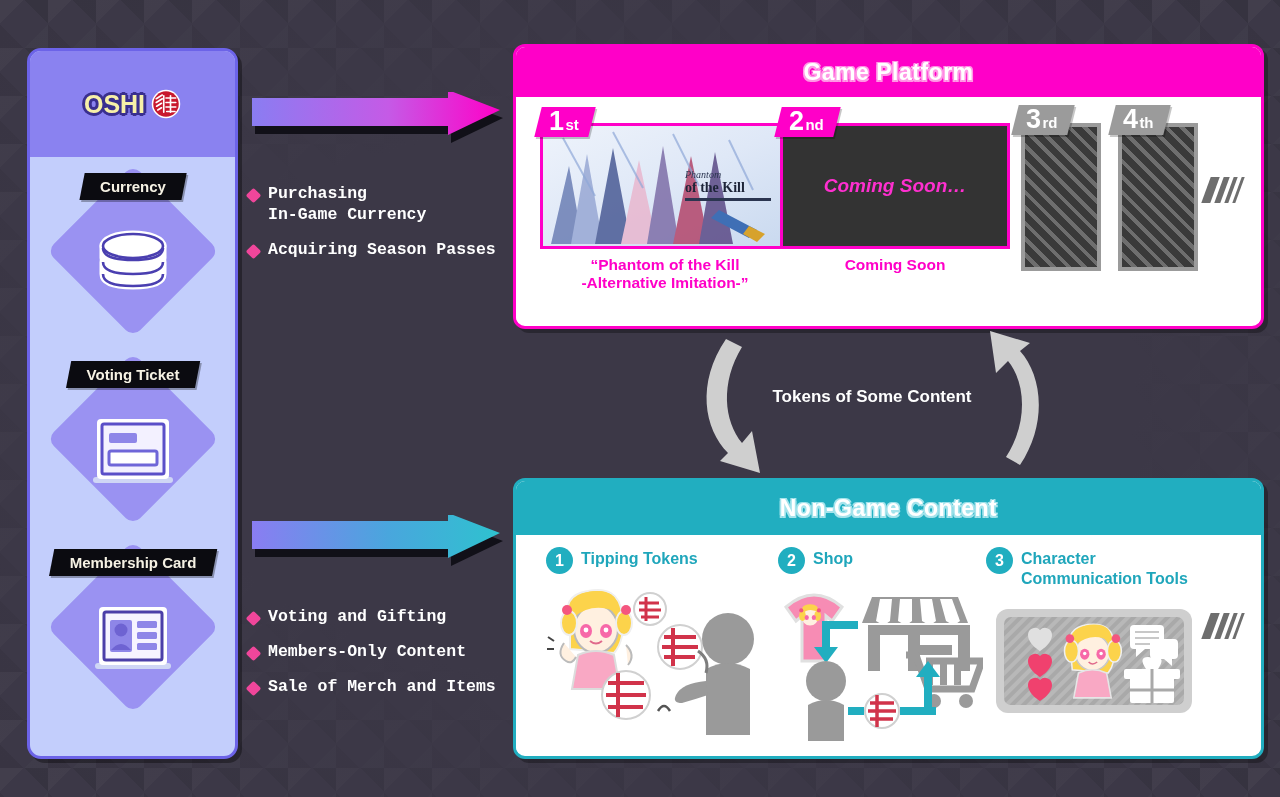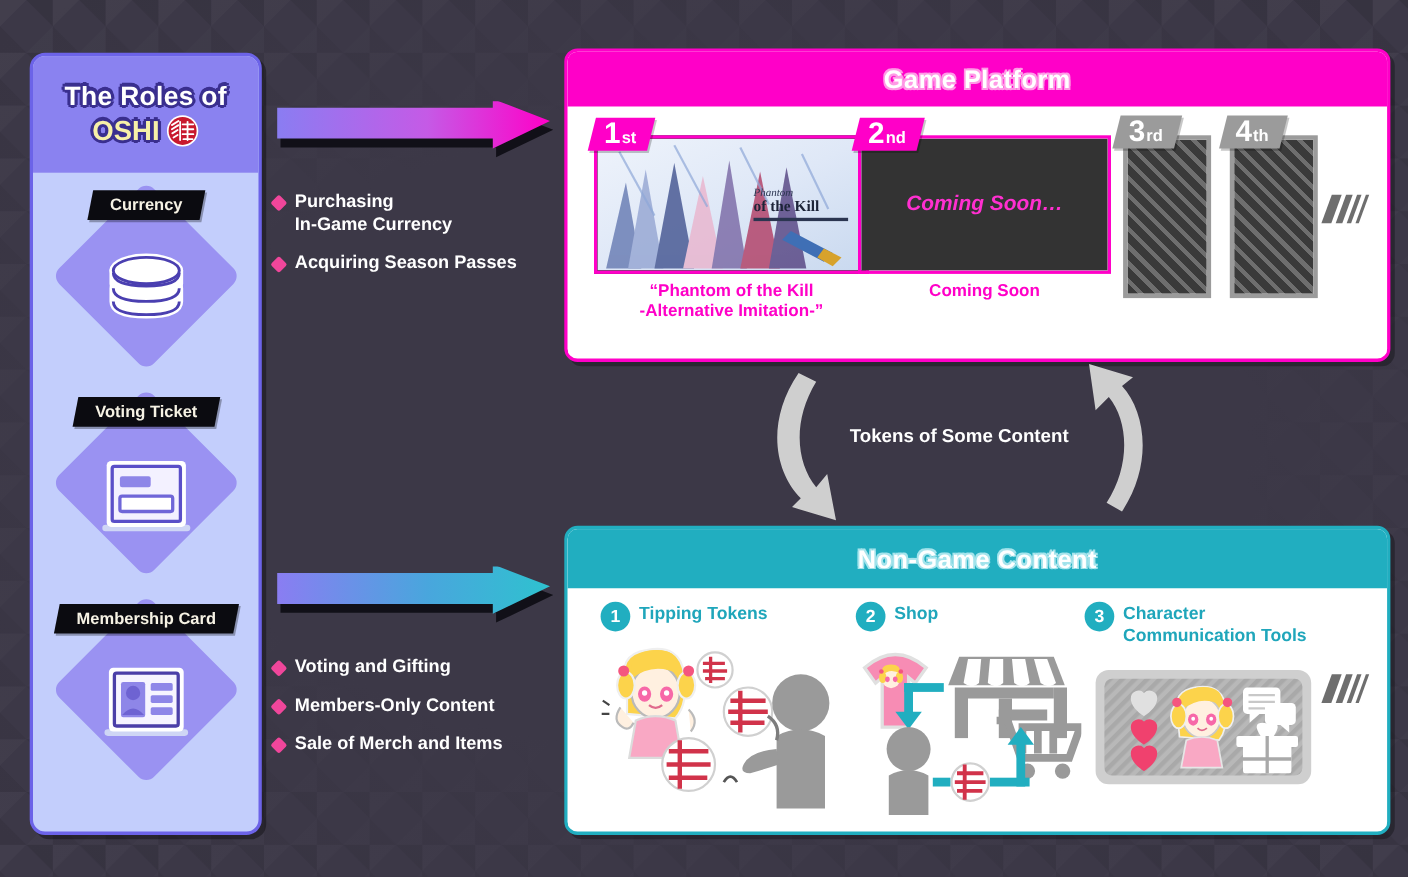--- a/index.html
+++ b/index.html
@@ -72,21 +72,21 @@
   }
   .role-icon{
     position:absolute;left:50%;top:56%;transform:translate(-50%,-50%);
     z-index:2;
   }
 
   
   .arrow-block{position:absolute;}
   #arrow-top{left:248px;top:92px;}
   #arrow-bottom{left:248px;top:515px;}
-  .bullets{margin-top:20px;}
+  .bullets{margin-top:32px;font-family:Liberation Mono, monospace;}
   .bullet-row{display:flex;align-items:flex-start;gap:9px;margin-bottom:14px;}
   .bullet-dot{
     width:11px;height:11px;margin-top:6px;flex:0 0 auto;
     background:#f0469b;transform:rotate(45deg);border-radius:2px;
   }
   .bullet-text{
     color:#ffffff;font-size:16.5px;font-weight:bold;line-height:1.26;white-space:pre-line;
   }
 
   
@@ -177,21 +177,20 @@
 </head>
 <body>
 
 <div id="bg-pattern"></div>
 <div id="bg-vignette"></div>
 
 <div class="stage">
 
   <div id="left-panel">
     <div id="left-header">
-      <div class="roles-line1">The Roles of</div>
       <div class="roles-line2">
         <span class="oshi-text">OSHI</span>
         <svg class="oshi-emblem" viewBox="0 0 40 40">
           <circle cx="20" cy="20" r="19" fill="#ffffff"></circle>
           <circle cx="20" cy="20" r="17" fill="#c8192e"></circle>
           <g stroke="#ffffff" stroke-width="2.2" stroke-linecap="round">
             <line x1="7" y1="13" x2="15" y2="8"></line>
             <line x1="7" y1="18" x2="15" y2="13"></line>
             <line x1="7.5" y1="23" x2="14" y2="19"></line>
             <line x1="9" y1="28" x2="14" y2="25"></line>

